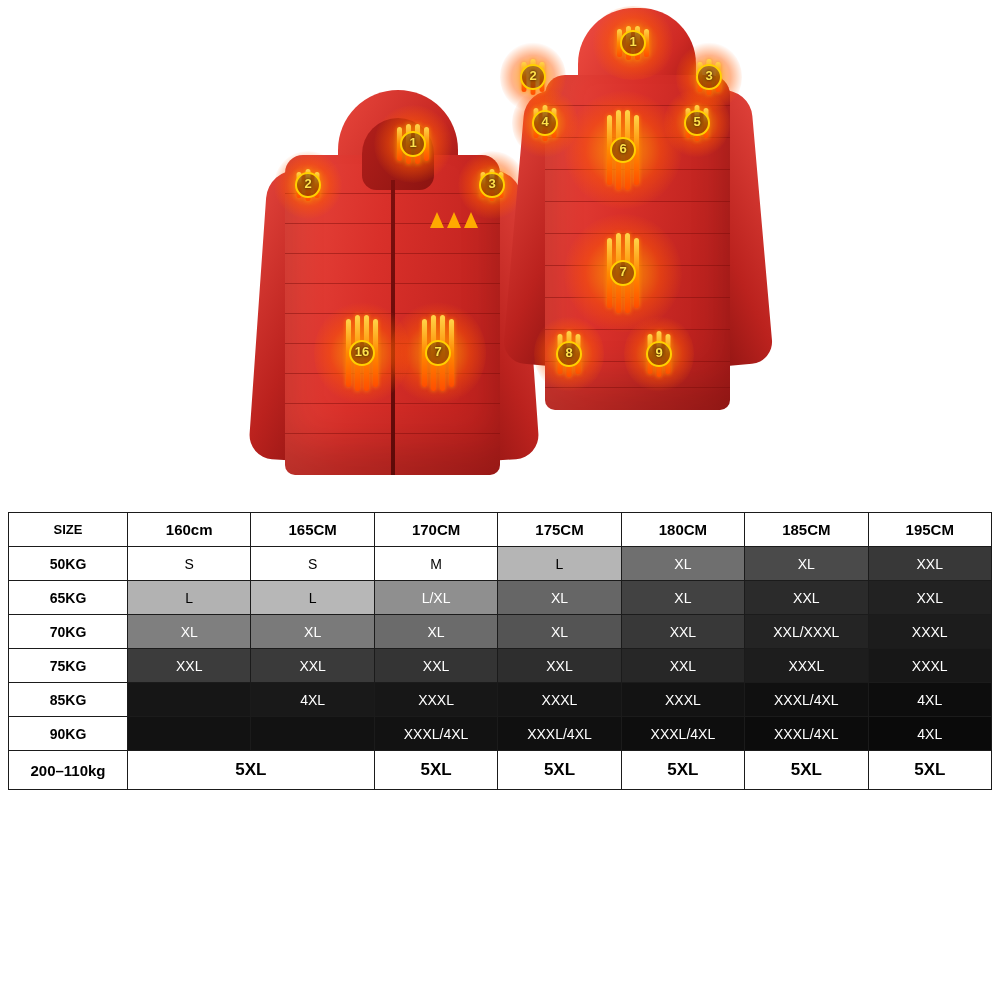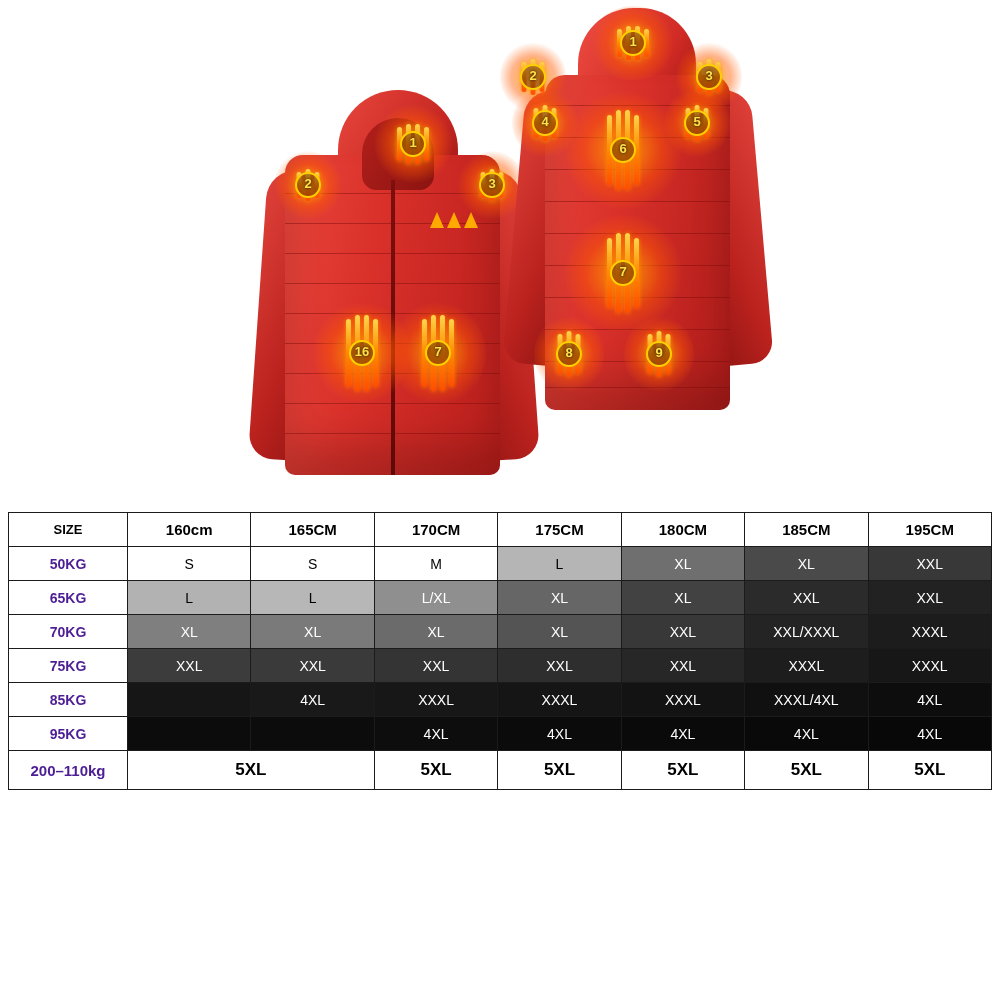--- a/index.html
+++ b/index.html
@@ -232,21 +232,21 @@
   }
   thead th {
     background: #ffffff;
     color: #000000;
     font-weight: bold;
     font-size: 15px;
   }
   thead th.size-head { font-size: 13px; }
   td.rowhead {
     background: #ffffff;
-    color: #4c1d95;
+    color: #000000;
     font-weight: bold;
     font-size: 14px;
   }
   tfoot td {
     background: #ffffff;
     color: #000000;
     font-weight: bold;
     font-size: 17px;
     height: 38px;
   }
@@ -506,28 +506,28 @@
           <td class="rowhead">85KG</td>
           <td style="background: rgb(22, 22, 22); color: rgb(255, 255, 255);"></td>
           <td style="background: rgb(25, 25, 25); color: rgb(255, 255, 255);">4XL</td>
           <td style="background: rgb(23, 23, 23); color: rgb(255, 255, 255);">XXXL</td>
           <td style="background: rgb(21, 21, 21); color: rgb(255, 255, 255);">XXXL</td>
           <td style="background: rgb(19, 19, 19); color: rgb(255, 255, 255);">XXXL</td>
           <td style="background: rgb(16, 16, 16); color: rgb(255, 255, 255);">XXXL/4XL</td>
           <td style="background: rgb(13, 13, 13); color: rgb(255, 255, 255);">4XL</td>
         </tr>
         <tr>
-          <td class="rowhead">95KG</td>
-          <td style="background: rgb(12, 12, 12); color: rgb(255, 255, 255);"></td>
-          <td style="background: rgb(12, 12, 12); color: rgb(255, 255, 255);"></td>
-          <td style="background: rgb(13, 13, 13); color: rgb(255, 255, 255);">4XL</td>
-          <td style="background: rgb(11, 11, 11); color: rgb(255, 255, 255);">4XL</td>
+          <td class="rowhead">90KG</td>
+          <td style="background: rgb(18, 18, 18); color: rgb(255, 255, 255);"></td>
+          <td style="background: rgb(18, 18, 18); color: rgb(255, 255, 255);"></td>
+          <td style="background: rgb(18, 18, 18); color: rgb(255, 255, 255);">XXXL/4XL</td>
+          <td style="background: rgb(16, 16, 16); color: rgb(255, 255, 255);">XXXL/4XL</td>
+          <td style="background: rgb(14, 14, 14); color: rgb(255, 255, 255);">XXXL/4XL</td>
+          <td style="background: rgb(12, 12, 12); color: rgb(255, 255, 255);">XXXL/4XL</td>
           <td style="background: rgb(10, 10, 10); color: rgb(255, 255, 255);">4XL</td>
-          <td style="background: rgb(9, 9, 9); color: rgb(255, 255, 255);">4XL</td>
-          <td style="background: rgb(8, 8, 8); color: rgb(255, 255, 255);">4XL</td>
         </tr>
       </tbody>
     <tfoot>
       <tr>
         <td class="rowhead">200–110kg</td>
         <td colspan="2">5XL</td>
         <td>5XL</td>
         <td>5XL</td>
         <td>5XL</td>
         <td>5XL</td>

